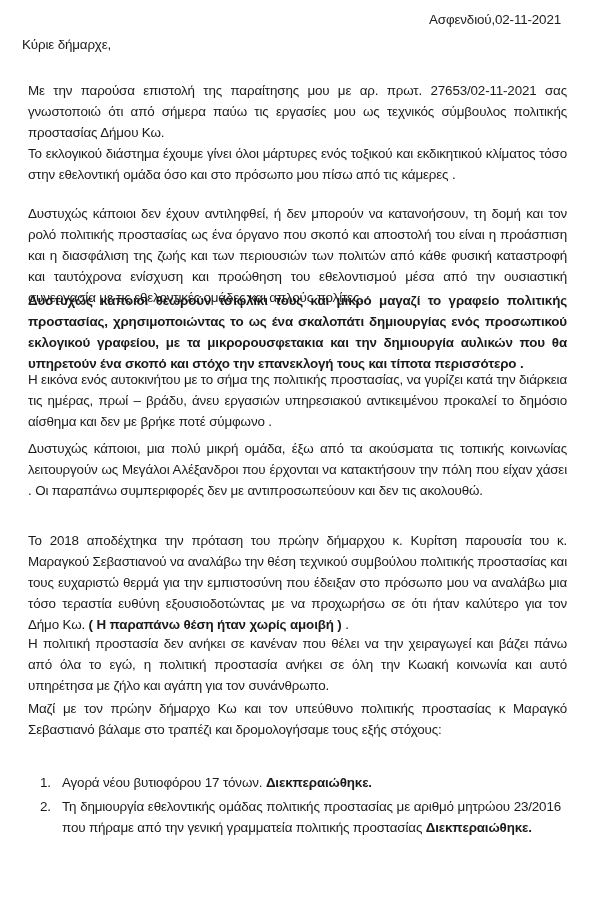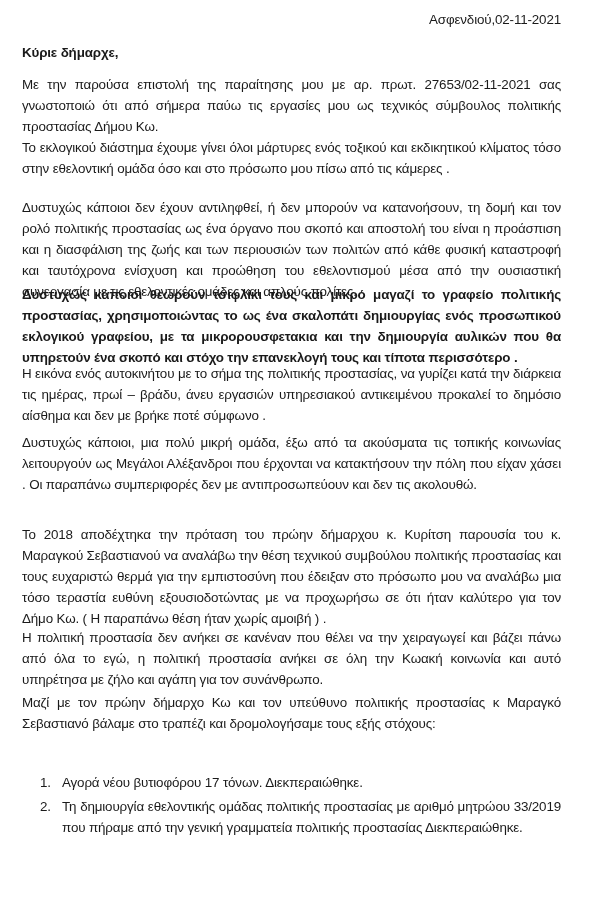--- a/index.html
+++ b/index.html
@@ -8,35 +8,35 @@
     font-family: "Liberation Sans", "DejaVu Sans", sans-serif;
     color: #1a1a1a;
   }
   .page {
     position: absolute; left: 22px; top: 0; width: 539px;
     font-size: 13.4px; line-height: 21px; letter-spacing: -0.15px;
   }
   .date {
     position: absolute; top: 9px; right: 0; text-align: right; white-space: nowrap;
   }
-  .salutation { position: absolute; top: 42px; left: 0; font-weight: bold; }
-  .para { position: absolute; left: 0; width: 539px; text-align: justify; margin: 0; }
+  .salutation { position: absolute; top: 34px; left: 0; }
+  .para { position: absolute; left: 0; width: 539px; text-align: justify; margin: 6px; }
   .p1 { top: 74px; }
   .p2 { top: 137px; }
   .p3 { top: 197px; }
   .p4 { top: 284px; font-weight: bold; }
   .p5 { top: 363px; }
   .p6 { top: 432px; }
   .p7 { top: 524px; }
   .p8 { top: 627px; }
   .p9 { top: 692px; }
   .list { position: absolute; left: 0; top: 772px; width: 539px; margin: 0; padding: 0; list-style: none; }
   .list li { position: relative; padding-left: 40px; text-align: justify; margin-bottom: 3px; }
   .list .num { position: absolute; left: 18px; top: 0; }
-  .bold { font-weight: normal; }
+  .bold { font-weight: bold; }
 </style>
 </head>
 <body>
 
 <div class="page">
   <div class="date">Ασφενδιού,02-11-2021</div>
   <div class="salutation">Κύριε δήμαρχε,</div>
 
   <p class="para p1">Με την παρούσα επιστολή της παραίτησης μου με αρ. πρωτ. 27653/02-11-2021 σας γνωστοποιώ ότι από σήμερα παύω τις εργασίες μου ως τεχνικός σύμβουλος πολιτικής προστασίας Δήμου Κω.</p>
   <p class="para p2">Το εκλογικού διάστημα έχουμε γίνει όλοι μάρτυρες ενός τοξικού και εκδικητικού κλίματος τόσο στην εθελοντική ομάδα όσο και στο πρόσωπο μου πίσω από τις κάμερες .</p>
@@ -46,16 +46,16 @@
   <p class="para p6">Δυστυχώς κάποιοι, μια πολύ μικρή ομάδα, έξω από τα ακούσματα τις τοπικής κοινωνίας λειτουργούν ως Μεγάλοι Αλέξανδροι που έρχονται να κατακτήσουν την πόλη που είχαν χάσει . Οι παραπάνω συμπεριφορές δεν με αντιπροσωπεύουν και δεν τις ακολουθώ.</p>
   <p class="para p7"><span>Το 2018 αποδέχτηκα την πρόταση του πρώην δήμαρχου κ. Κυρίτση παρουσία του κ. Μαραγκού Σεβαστιανού να αναλάβω την θέση τεχνικού συμβούλου πολιτικής προστασίας και τους ευχαριστώ θερμά για την εμπιστοσύνη που έδειξαν στο πρόσωπο μου να αναλάβω μια τόσο τεραστία ευθύνη εξουσιοδοτώντας με να προχωρήσω σε ότι ήταν καλύτερο για τον Δήμο Κω.</span> <span class="bold">( Η παραπάνω θέση ήταν χωρίς αμοιβή )</span><span> .</span></p>
   <p class="para p8">Η πολιτική προστασία δεν ανήκει σε κανέναν που θέλει να την χειραγωγεί και βάζει πάνω από όλα το εγώ, η πολιτική προστασία ανήκει σε όλη την Κωακή κοινωνία και αυτό υπηρέτησα με ζήλο και αγάπη για τον συνάνθρωπο.</p>
   <p class="para p9">Μαζί με τον πρώην δήμαρχο Κω και τον υπεύθυνο πολιτικής προστασίας κ Μαραγκό Σεβαστιανό βάλαμε στο τραπέζι και δρομολογήσαμε τους εξής στόχους:</p>
 
   <ol class="list">
     <li>
       <span class="num">1.</span><span>Αγορά νέου βυτιοφόρου 17 τόνων. </span><span class="bold">Διεκπεραιώθηκε.</span>
     </li>
     <li>
-      <span class="num">2.</span><span>Τη δημιουργία εθελοντικής ομάδας πολιτικής προστασίας με αριθμό μητρώου 33/2019 που πήραμε από την γενική γραμματεία πολιτικής προστασίας </span><span class="bold">Διεκπεραιώθηκε.</span>
+      <span class="num">2.</span><span>Τη δημιουργία εθελοντικής ομάδας πολιτικής προστασίας με αριθμό μητρώου 23/2016 που πήραμε από την γενική γραμματεία πολιτικής προστασίας </span><span class="bold">Διεκπεραιώθηκε.</span>
     </li>
   </ol>
 </div>
 
 </body></html>

